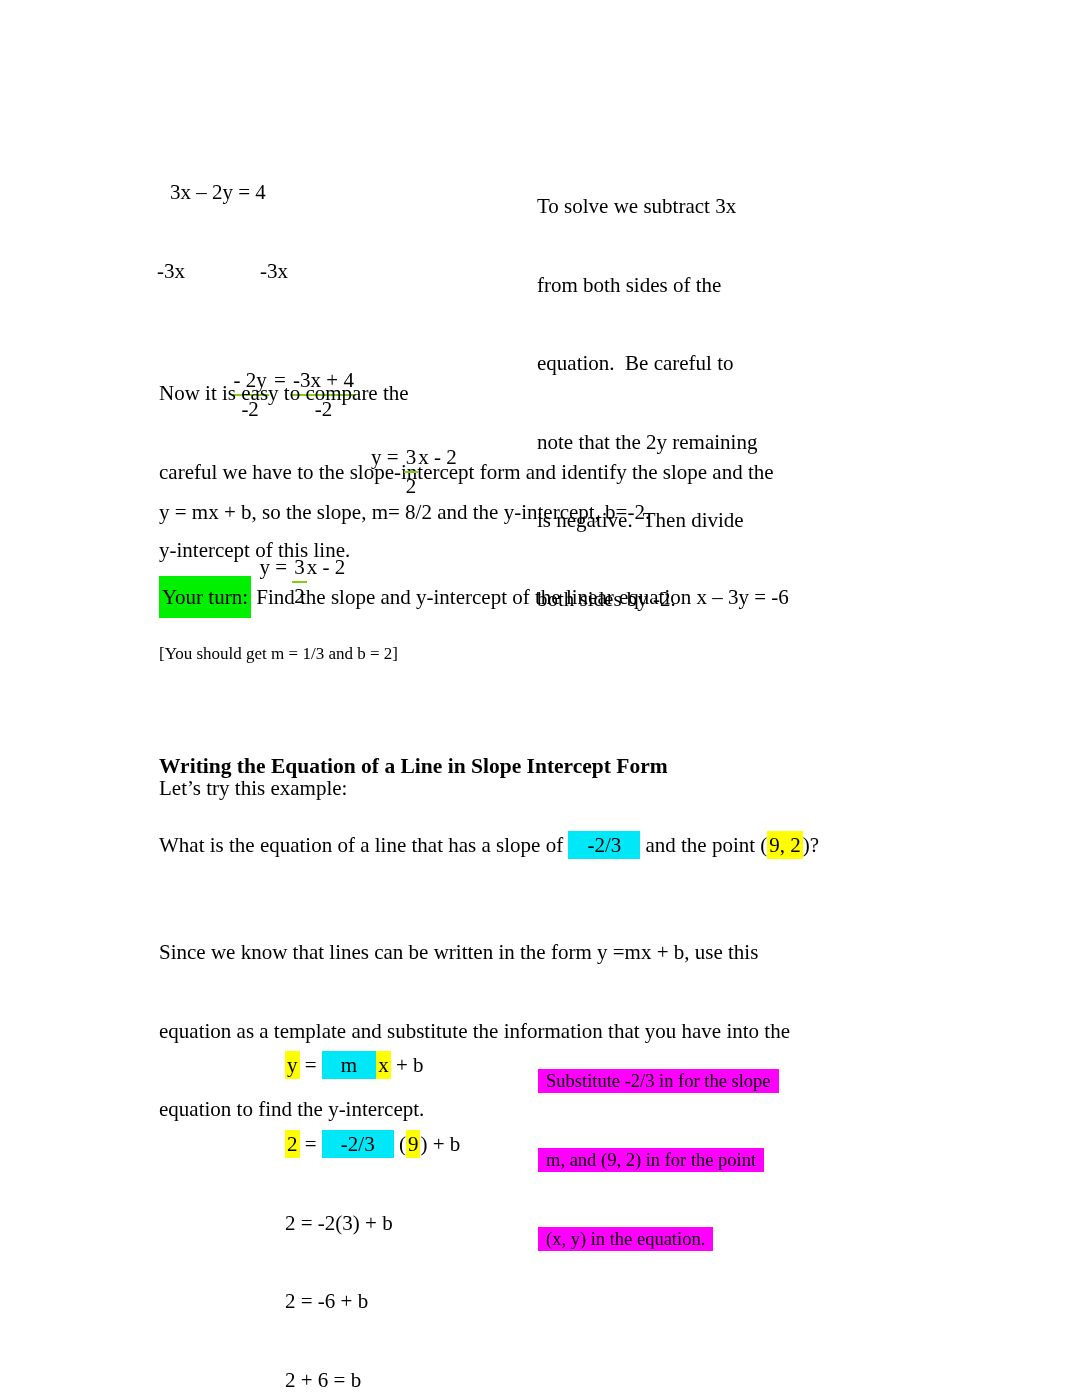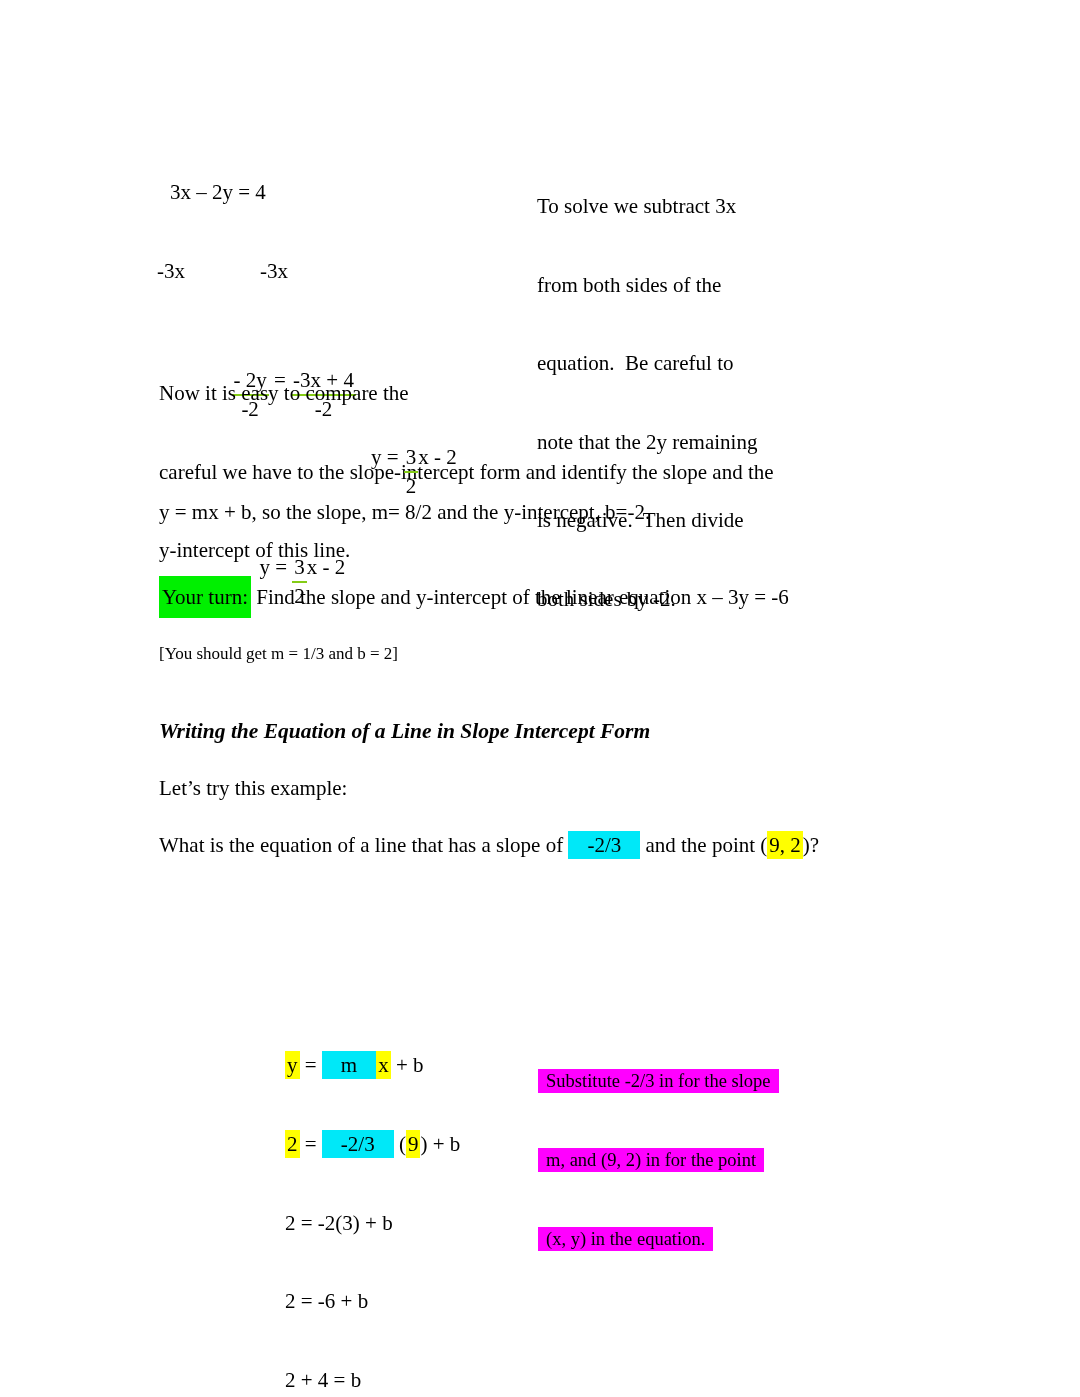--- a/index.html
+++ b/index.html
@@ -69,33 +69,38 @@
   <div class="abs eqrow" style="left:350px; top:417px;">
     <span>y = </span><span class="stack"><span class="num">3</span><span class="den">2</span></span><span>x - 2</span>
   </div>
 
   <div class="abs line" style="left:159px; top:498px;">y = mx + b, so the slope, m= 8/2 and the y-intercept, b=-2.</div>
 
   <div class="abs line" style="left:159px; top:583px;"><span class="hl-green">Your turn:</span><span> Find the slope and y-intercept of the linear equation x – 3y = -6</span></div>
 
   <div class="abs line small-note" style="left:159px; top:640px;">[You should get m = 1/3 and b = 2]</div>
 
-  <div class="abs line heading" style="left:159px; top:717px;font-style:italic;">Writing the Equation of a Line in Slope Intercept Form</div>
+  <div class="abs line heading" style="left:159px; top:752px;">Writing the Equation of a Line in Slope Intercept Form</div>
 
   <div class="abs line" style="left:159px; top:774px;">Let’s try this example:</div>
 
   <div class="abs line" style="left:159px; top:831px;"><span>What is the equation of a line that has a slope of </span><span class="hl-cyan">-2/3</span><span> and the point (</span><span class="hl-yellow">9, 2</span><span>)?</span></div>
 
+  <div class="abs" style="left:159px; top:888px; width:790px;">
+    <div class="line">Since we know that lines can be written in the form y =mx + b, use this</div>
+    <div class="line">equation as a template and substitute the information that you have into the</div>
+    <div class="line">equation to find the y-intercept.</div>
+  </div>
 
   <div class="abs steps" style="left:285px; top:1001px;">
     <div class="line"><span class="hl-yellow">y</span><span> = </span><span class="hl-cyan">m</span><span class="hl-yellow">x</span><span> + b</span></div>
     <div class="line"><span class="hl-yellow">2</span><span> = </span><span class="hl-cyan">-2/3</span><span> (</span><span class="hl-yellow">9</span><span>) + b</span></div>
     <div class="line">2 = -2(3) + b</div>
     <div class="line">2 = -6 + b</div>
-    <div class="line">2 + 4 = b</div>
+    <div class="line">2 + 6 = b</div>
     
   </div>
 
   <div class="abs note-magenta" style="left:538px; top:1016px;">
     <div class="line"><span class="hl-magenta">Substitute -2/3 in for the slope</span></div>
     <div class="line"><span class="hl-magenta">m, and (9, 2) in for the point</span></div>
     <div class="line"><span class="hl-magenta">(x, y) in the equation.</span></div>
   </div>
 
 </div>

